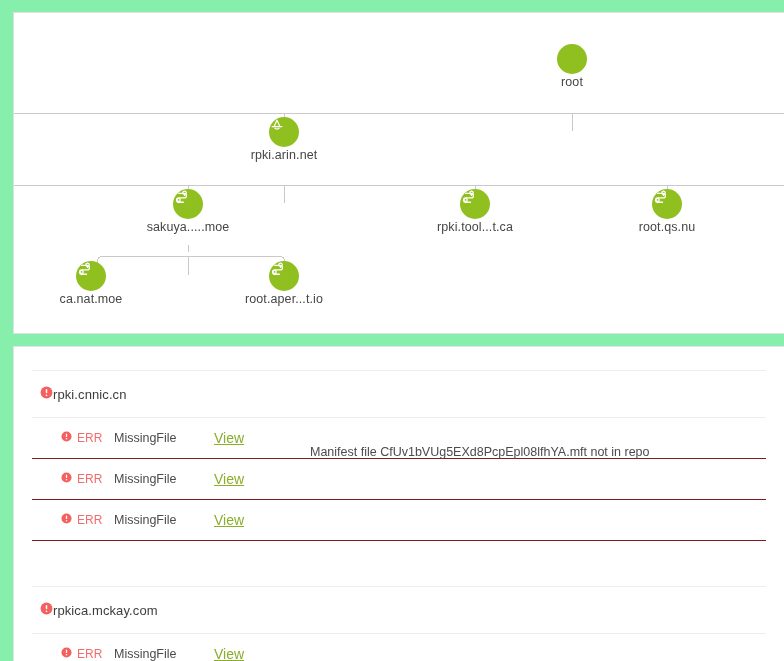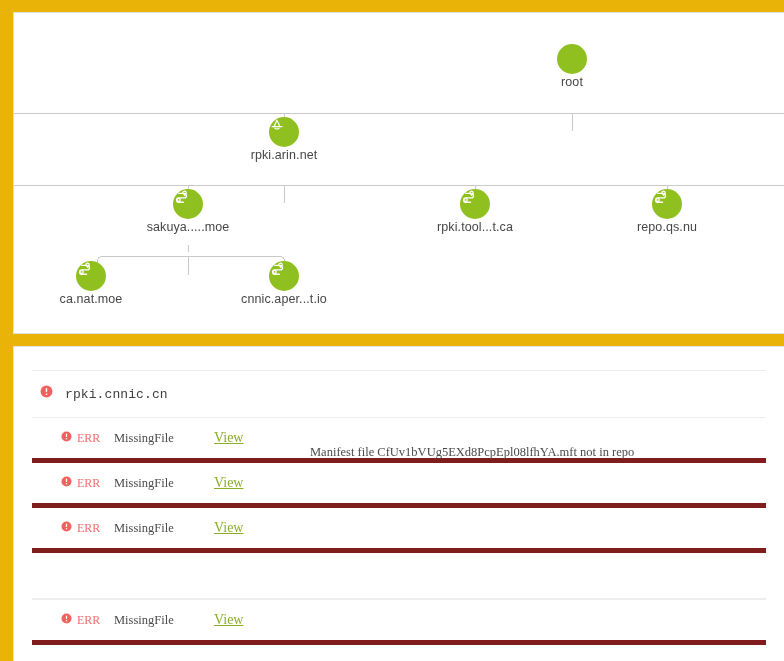--- a/index.html
+++ b/index.html
@@ -6,21 +6,21 @@
     margin: 0;
     padding: 0;
     background: #ffffff;
     font-family: "Liberation Sans", sans-serif;
   }
   #page {
     position: relative;
     width: 784px;
     height: 661px;
     overflow: hidden;
-    background: #eab308;
+    background: #86efac;
   }
 
   
   .tree-panel {
     position: absolute;
     left: 13px;
     top: 12px;
     width: 771px;
     height: 322px;
     background: #ffffff;
@@ -88,40 +88,37 @@
   .err-top-rule {
     height: 0;
     border-top: 1px solid #ededee;
     margin: 23px 18px 0 18px;
   }
   .err-group { }
   .err-group-head {
     display: flex;
     align-items: center;
     padding: 14px 0 14px 26px;
-    gap: 12px;
-    font-family: Liberation Mono, monospace;
   }
   .err-group-name {
     font-size: 13px;
     color: #3d3d3d;
     letter-spacing: 0.1px;
   }
 
   .err-rows {
     margin: 0 18px 0 18px;
   }
   .err-row {
     display: flex;
     align-items: center;
     height: 40px;
-    border-bottom: 5px solid #7f1d1d;
+    border-bottom: 1px solid #7f1d1d;
     font-size: 12.5px;
     color: #4b4b4b;
-    font-family: Liberation Serif, serif;
   }
   .err-row:first-child { border-top: 1px solid #ededee; }
   .cell-sev {
     width: 82px;
     flex: 0 0 82px;
     display: flex;
     align-items: center;
     gap: 5px;
     padding-left: 29px;
     box-sizing: border-box;
@@ -243,21 +240,21 @@
           <svg width="17" height="17" viewBox="0 0 20 20">
             <g stroke="#ffffff" stroke-width="1.5" fill="none" stroke-linecap="round" stroke-linejoin="round">
               <path d="M6.8 5.2 H13.2 a2.6 2.6 0 0 1 0 5.2 H6.8 a2.6 2.6 0 0 0 0 5.2 H12.4"></path>
               <circle cx="13.6" cy="4.4" r="1.9"></circle>
               <path d="M13.6 6.3 L13.6 7.6"></path>
               <circle cx="6.6" cy="12.8" r="1.9"></circle>
               <path d="M6.6 14.7 L6.6 16.0"></path>
             </g>
           </svg>
         </div>
-        <div class="node-label">repo.qs.nu</div>
+        <div class="node-label">root.qs.nu</div>
       </div>
 
       <div class="node" style="left:77px; top:263px;">
         <div class="node-dot">
           <svg width="17" height="17" viewBox="0 0 20 20">
             <g stroke="#ffffff" stroke-width="1.5" fill="none" stroke-linecap="round" stroke-linejoin="round">
               <path d="M6.8 5.2 H13.2 a2.6 2.6 0 0 1 0 5.2 H6.8 a2.6 2.6 0 0 0 0 5.2 H12.4"></path>
               <circle cx="13.6" cy="4.4" r="1.9"></circle>
               <path d="M13.6 6.3 L13.6 7.6"></path>
               <circle cx="6.6" cy="12.8" r="1.9"></circle>
@@ -273,21 +270,21 @@
           <svg width="17" height="17" viewBox="0 0 20 20">
             <g stroke="#ffffff" stroke-width="1.5" fill="none" stroke-linecap="round" stroke-linejoin="round">
               <path d="M6.8 5.2 H13.2 a2.6 2.6 0 0 1 0 5.2 H6.8 a2.6 2.6 0 0 0 0 5.2 H12.4"></path>
               <circle cx="13.6" cy="4.4" r="1.9"></circle>
               <path d="M13.6 6.3 L13.6 7.6"></path>
               <circle cx="6.6" cy="12.8" r="1.9"></circle>
               <path d="M6.6 14.7 L6.6 16.0"></path>
             </g>
           </svg>
         </div>
-        <div class="node-label">cnnic.aper...t.io</div>
+        <div class="node-label">root.aper...t.io</div>
       </div>
 
     </div>
   </div>
 
   <div class="errors-panel">
 
     <div class="err-top-rule"></div>
 
     <div class="err-group">
@@ -355,20 +352,30 @@
             <a>View</a>
           </div>
         </div>
 
       </div>
     </div>
 
     <div class="group-gap"></div>
 
     <div class="err-group">
+      <div class="err-group-head">
+        <span class="alert-icon">
+          <svg width="13" height="13" viewBox="0 0 16 16">
+            <circle cx="8" cy="8" r="7.3" fill="#f2615f"></circle>
+            <rect x="7.1" y="3.6" width="1.8" height="5.2" rx="0.9" fill="#ffffff"></rect>
+            <circle cx="8" cy="11.4" r="1.05" fill="#ffffff"></circle>
+          </svg>
+        </span>
+        <span class="err-group-name">rpkica.mckay.com</span>
+      </div>
 
       <div class="err-rows">
         <div class="err-row">
           <div class="cell-sev">
             <span class="alert-icon">
               <svg width="11" height="11" viewBox="0 0 16 16">
                 <circle cx="8" cy="8" r="7.3" fill="#f2615f"></circle>
                 <rect x="7.1" y="3.6" width="1.8" height="5.2" rx="0.9" fill="#ffffff"></rect>
                 <circle cx="8" cy="11.4" r="1.05" fill="#ffffff"></circle>
               </svg>

